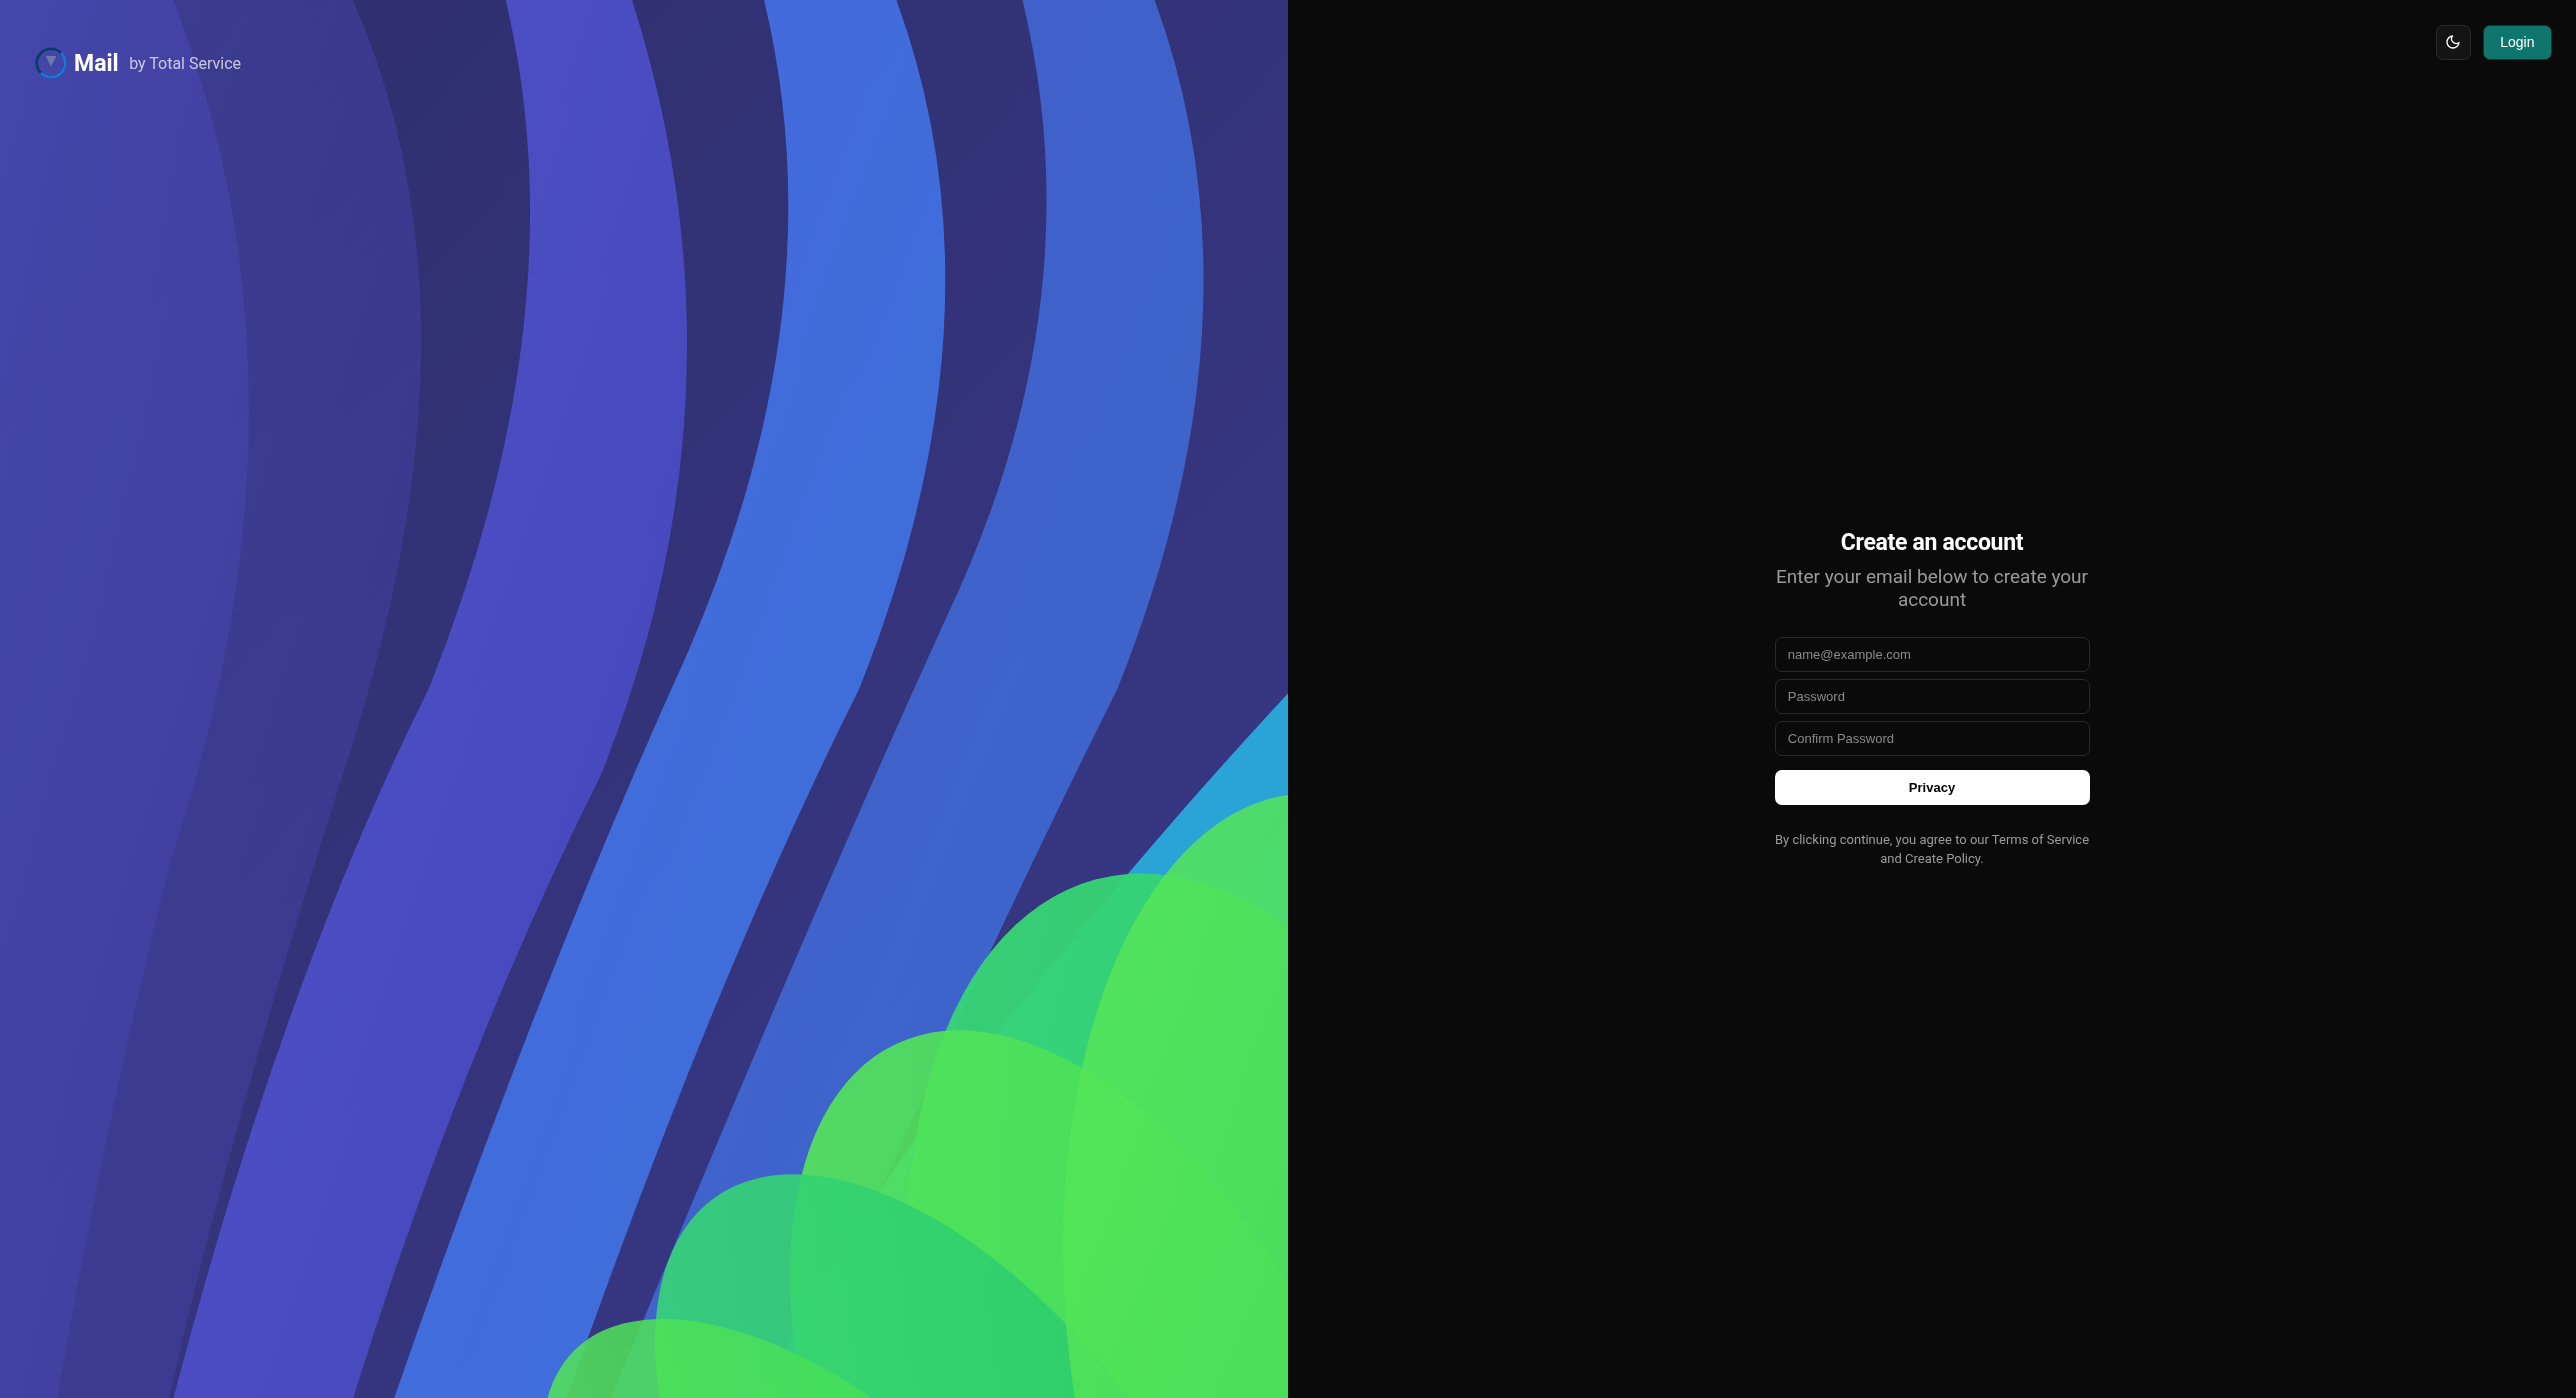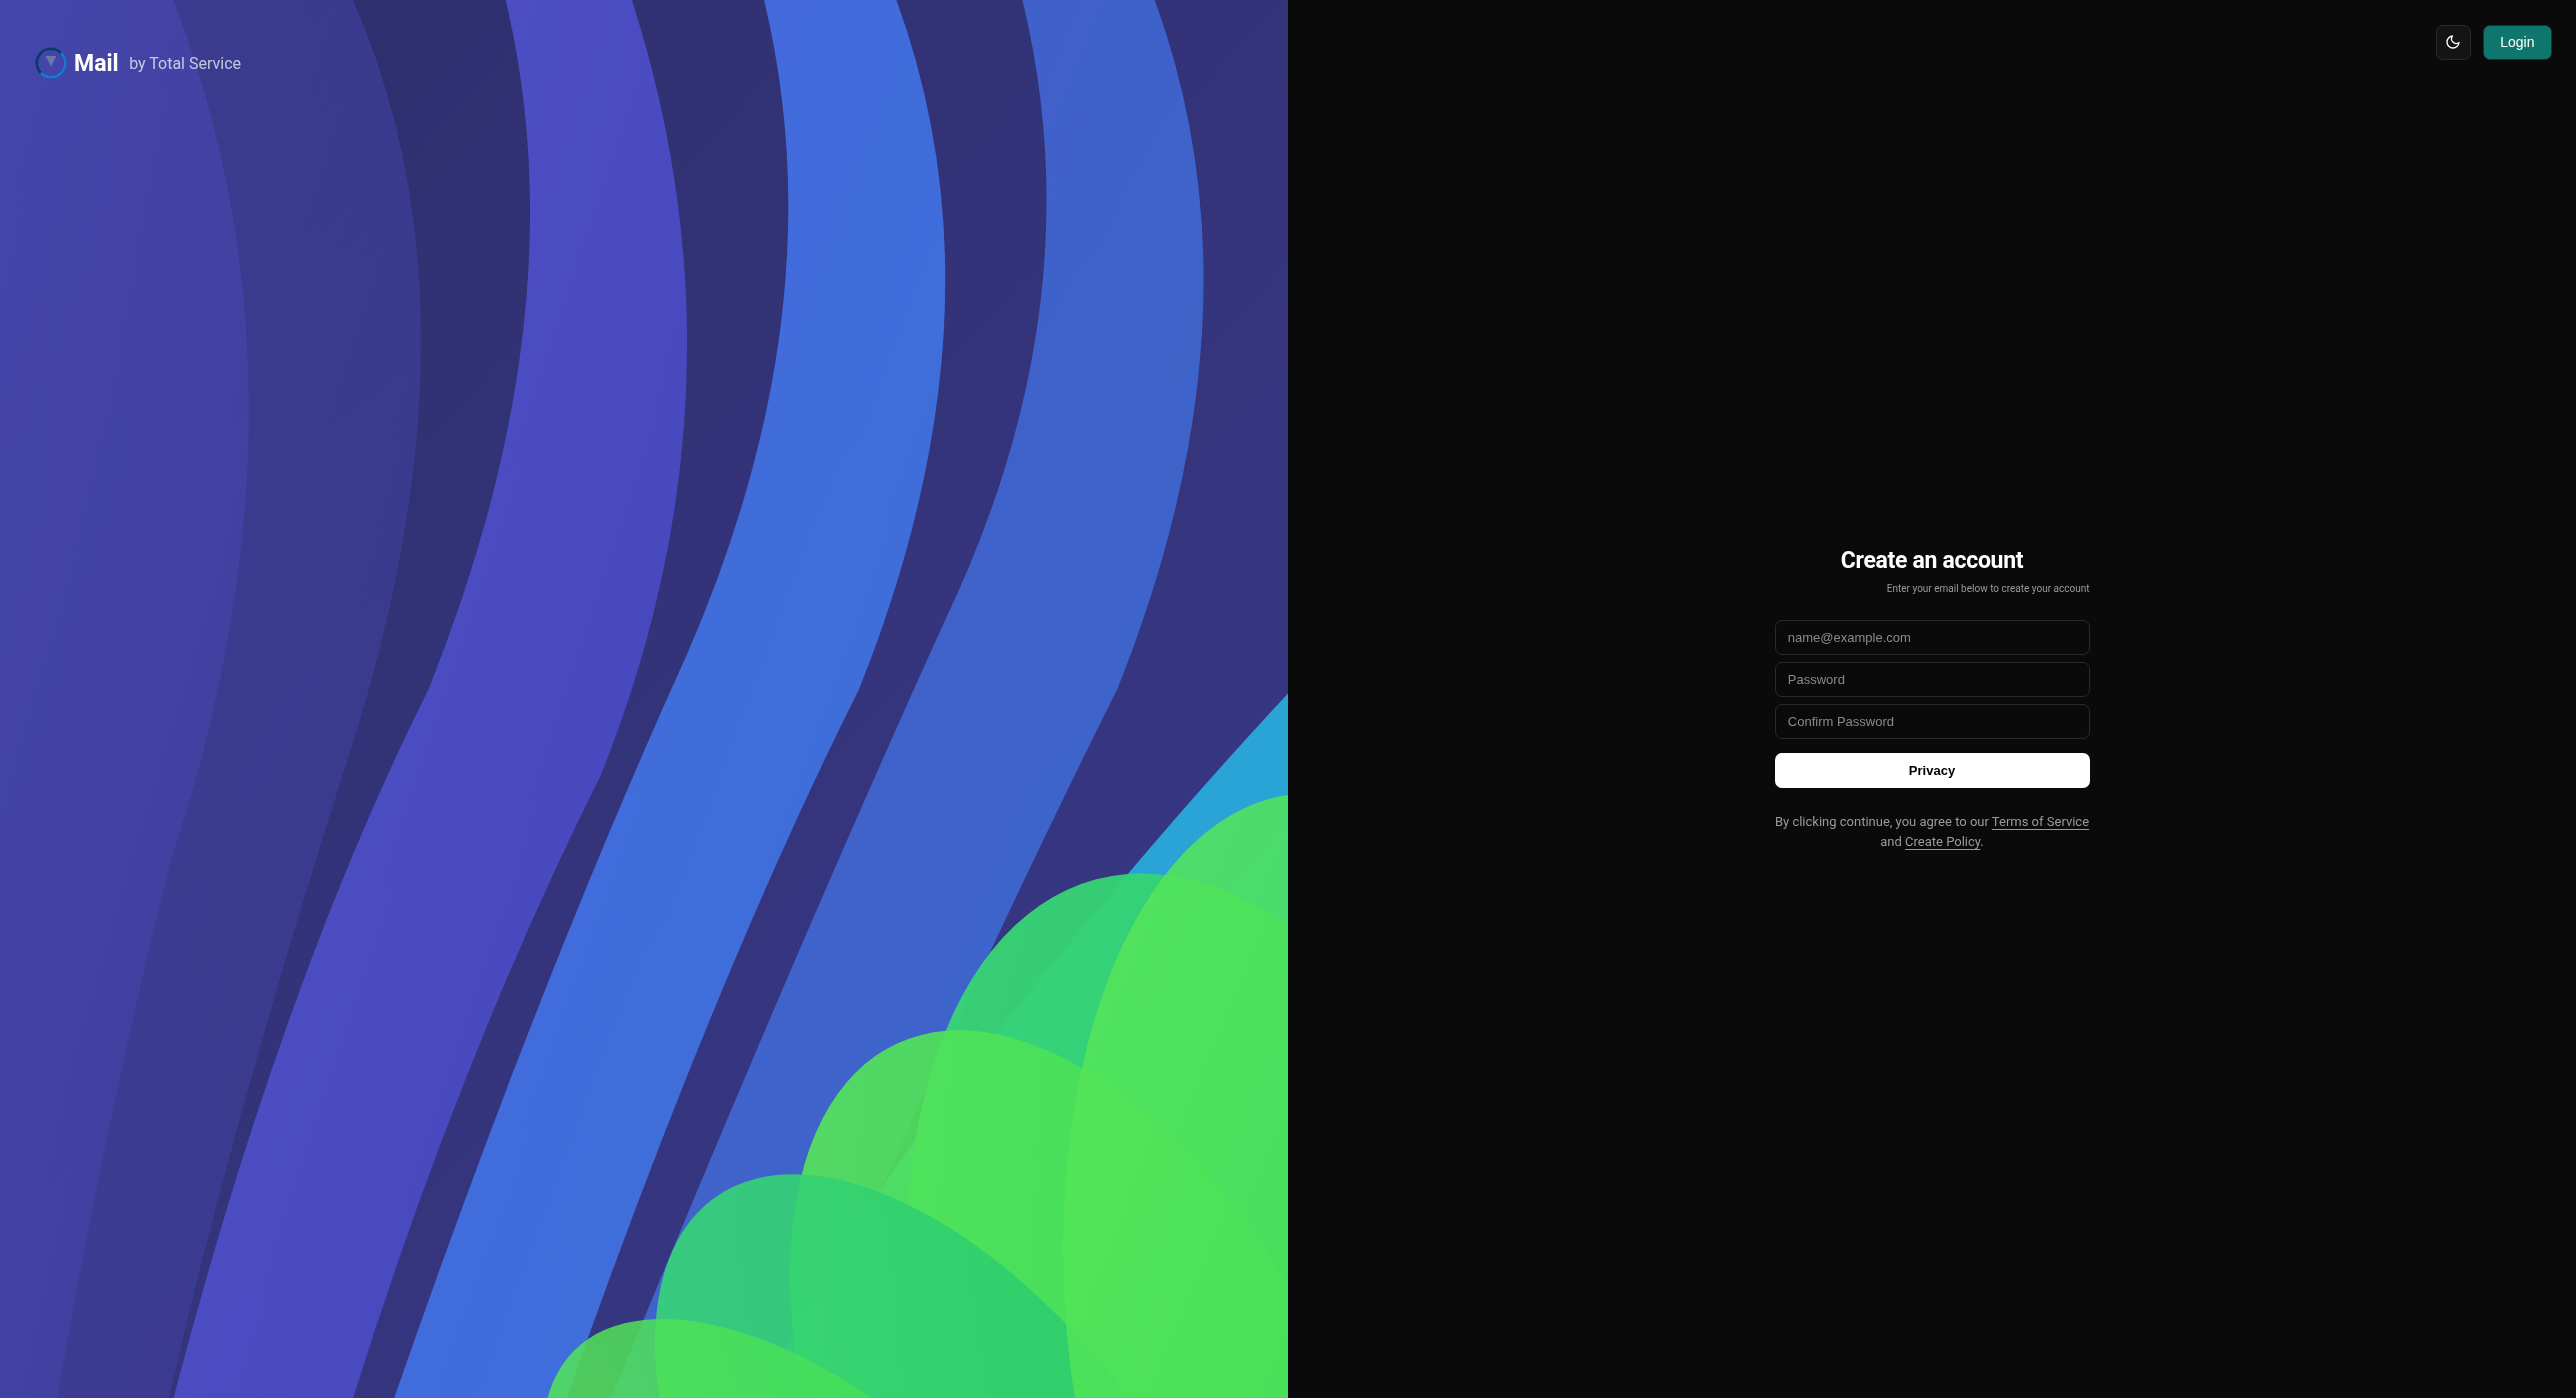--- a/index.html
+++ b/index.html
@@ -127,22 +127,22 @@
     .heading {
       font-size: 23px;
       font-weight: 700;
       text-align: center;
       color: #fff;
       margin-bottom: 8.8px;
       letter-spacing: -0.3px;
     }
 
     .subheading {
-      font-size: 10px;
-      text-align: right;
+      font-size: 19px;
+      text-align: center;
       color: #9a9a9a;
       margin-bottom: 26px;
     }
 
     .form-fields {
       display: flex;
       flex-direction: column;
       gap: 7px;
     }
 
@@ -178,21 +178,20 @@
     .legal-text {
       margin-top: 24.5px;
       text-align: center;
       font-size: 13px;
       color: #9a9a9a;
       line-height: 1.5;
     }
 
     .legal-text a {
       color: #9a9a9a;
-      text-decoration: underline;
       text-underline-offset: 2.6px;
       cursor: pointer;
     }
   </style>
 </head>
 <body>
 
 <div class="container">
   <div class="left-panel">
     <svg class="background-art" viewBox="0 0 750 812" preserveAspectRatio="xMidYMid slice">

